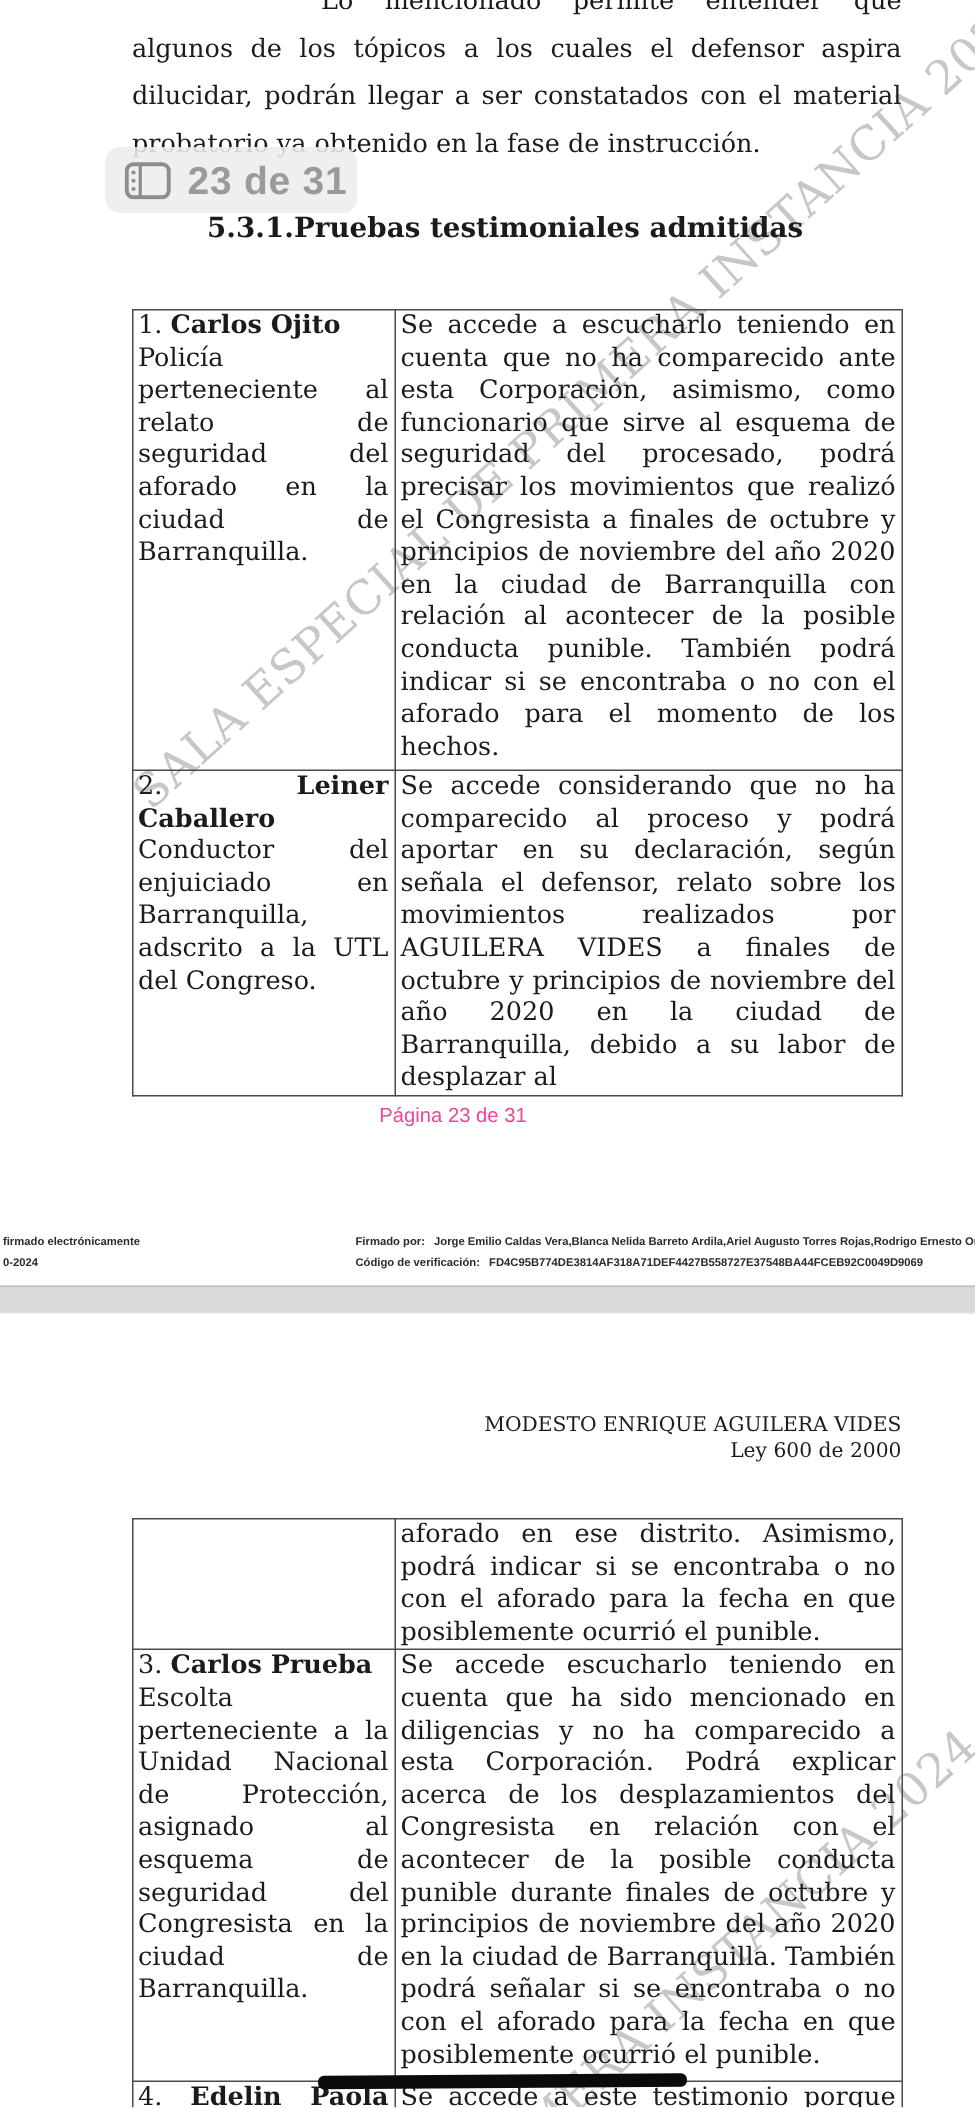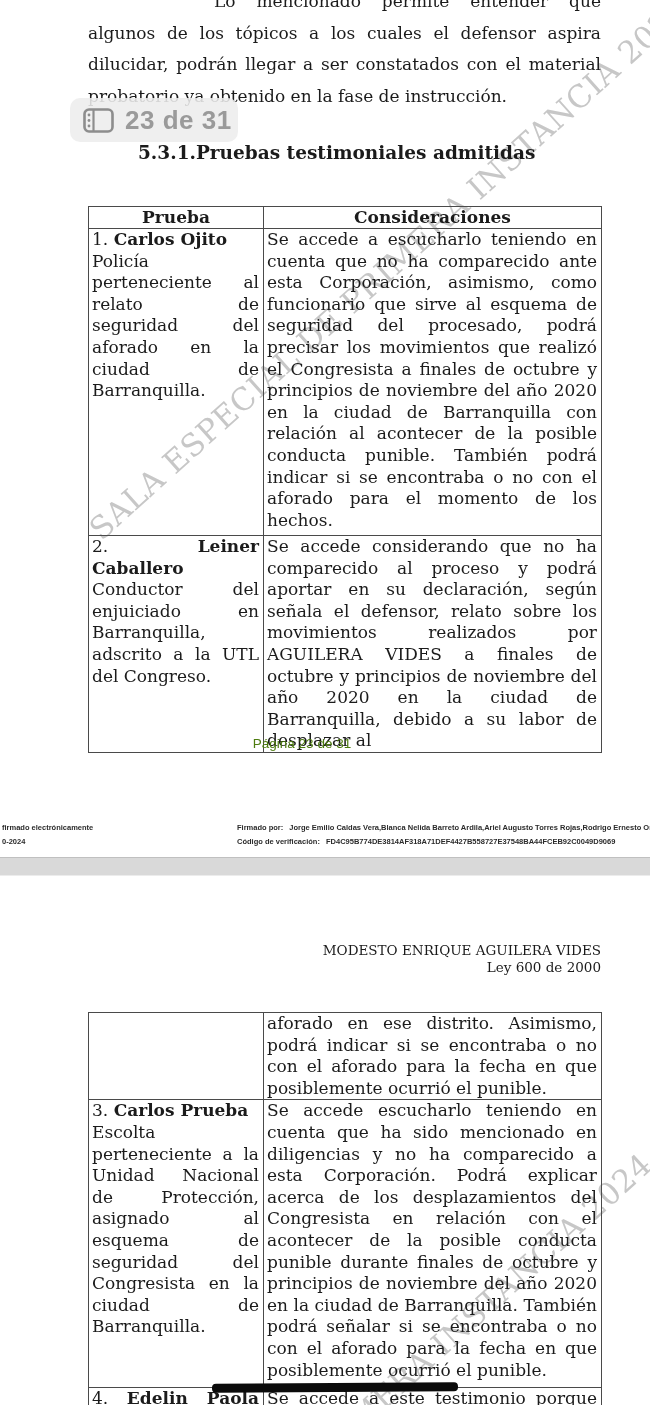--- a/index.html
+++ b/index.html
@@ -43,21 +43,21 @@
   .evtable td{font-size:17px;line-height:21.6px;text-align:justify;}
   .t1 tr.r1 td{height:306px;}
   .t1 tr.r2 td{height:183px;}
   .t2 tr.ra td{height:85px;}
   .t2 tr.rb td{height:287px;}
   .t2 tr.rc td{height:40px;}
   .wname b{font-weight:bold;}
   .spread{text-align:justify;text-align-last:justify;}
 
   .pagefooter{position:absolute;left:0;top:736px;width:604px;text-align:center;z-index:1;
-              font-family:"Liberation Sans",sans-serif;font-size:13.5px;color:#4d7c0f;}
+              font-family:"Liberation Sans",sans-serif;font-size:13.5px;color:#ec4899;}
 
   .sigstrip{position:absolute;top:820px;left:0;width:567px;height:34px;z-index:1;
             font-family:"Liberation Sans",sans-serif;font-size:7.5px;font-weight:bold;
             color:var(--signature-text);}
   .sig-left{position:absolute;left:2px;top:1px;line-height:14px;white-space:nowrap;}
   .sig-right{position:absolute;left:237px;top:1px;line-height:14px;white-space:nowrap;}
   .siglabel{margin-right:4px;}
 
   .caseheader{position:absolute;right:49px;top:66px;text-align:right;font-size:13.5px;
               line-height:16.5px;z-index:1;}
@@ -87,24 +87,20 @@
     </div>
 
     <h3 class="heading"><span>5.3.1.</span><span class="ht">Pruebas testimoniales admitidas</span></h3>
 
     <table class="evtable t1">
       <colgroup>
           <col class="c1">
           <col class="c2">
         </colgroup>
       <tbody>
-          <tr>
-        <th>Prueba</th>
-        <th>Consideraciones</th>
-      </tr>
       <tr class="r1">
         <td>
           <div class="wname"><span>1.</span> <b>Carlos Ojito</b></div>
           <div class="wdesc">Policía perteneciente al relato de seguridad del aforado en la ciudad de Barranquilla.</div>
         </td>
         <td>Se accede a escucharlo teniendo en cuenta que no ha comparecido ante esta Corporación, asimismo, como funcionario que sirve al esquema de seguridad del procesado, podrá precisar los movimientos que realizó el Congresista a finales de octubre y principios de noviembre del año 2020 en la ciudad de Barranquilla con relación al acontecer de la posible conducta punible. También podrá indicar si se encontraba o no con el aforado para el momento de los hechos.</td>
       </tr>
       <tr class="r2">
         <td>
           <div class="wname"><span>2.</span> <b>Leiner Caballero</b></div>

